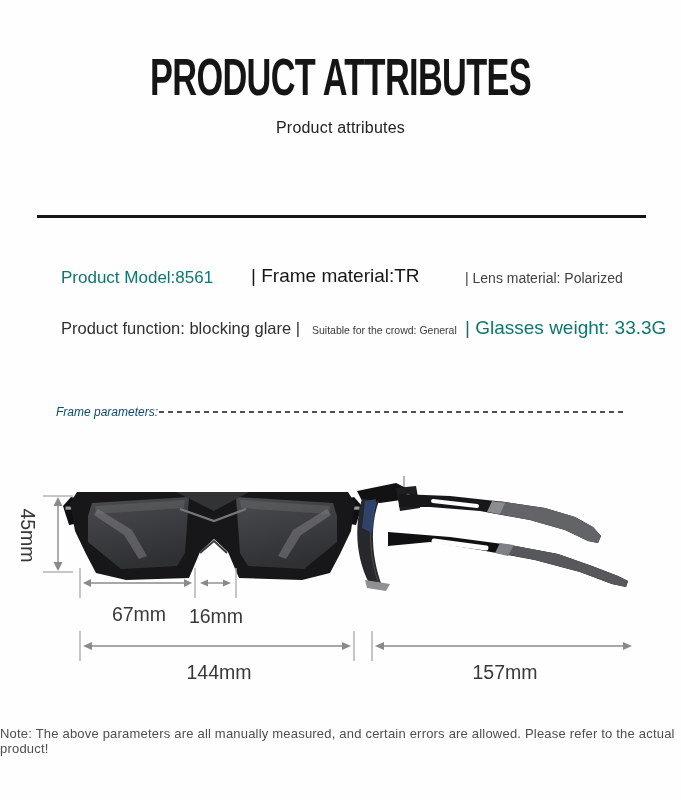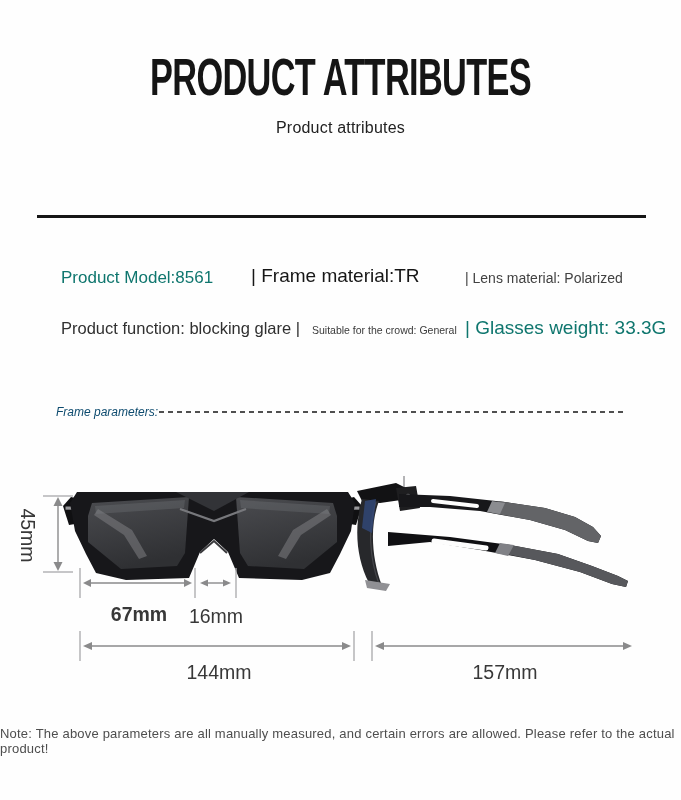--- a/index.html
+++ b/index.html
@@ -36,21 +36,21 @@
   .fp-label { top:405px; left:56px; font-size:12px; color:#0c4a6e;font-style:italic; }
   .fp-dashes {
     top:411px; left:159px; width:468px; height:2px;
     background:repeating-linear-gradient(90deg,#4f4f4f 0 5px,transparent 5px 9px);
   }
 
   .figure { top:450px; left:0; width:681px; height:250px; }
 
   .dim { color:#383838; font-size:19.5px; text-align:center; white-space:nowrap; }
   .dim-45  { top:524px; left:-4px;  width:62px; transform:rotate(90deg); transform-origin:center; }
-  .dim-67  { top:603px; left:104px; width:70px;font-weight:bold; }
+  .dim-67  { top:603px; left:104px; width:70px; }
   .dim-16  { top:605px; left:181px; width:70px; }
   .dim-144 { top:661px; left:179px; width:80px; }
   .dim-157 { top:661px; left:465px; width:80px; }
 
   .note {
     top:726px; left:0; width:681px; 
     font-size:13px; color:#4e4e4e; letter-spacing:0.2px;
   }
 </style>
 </head>

